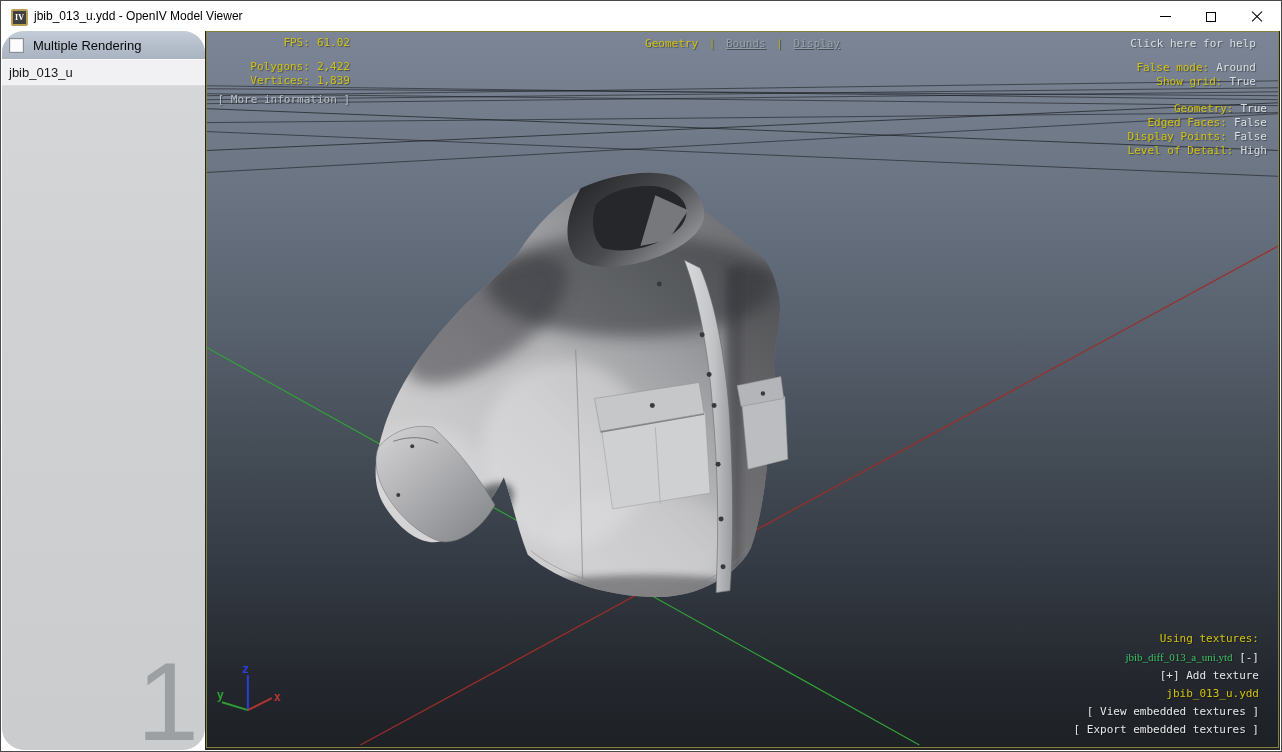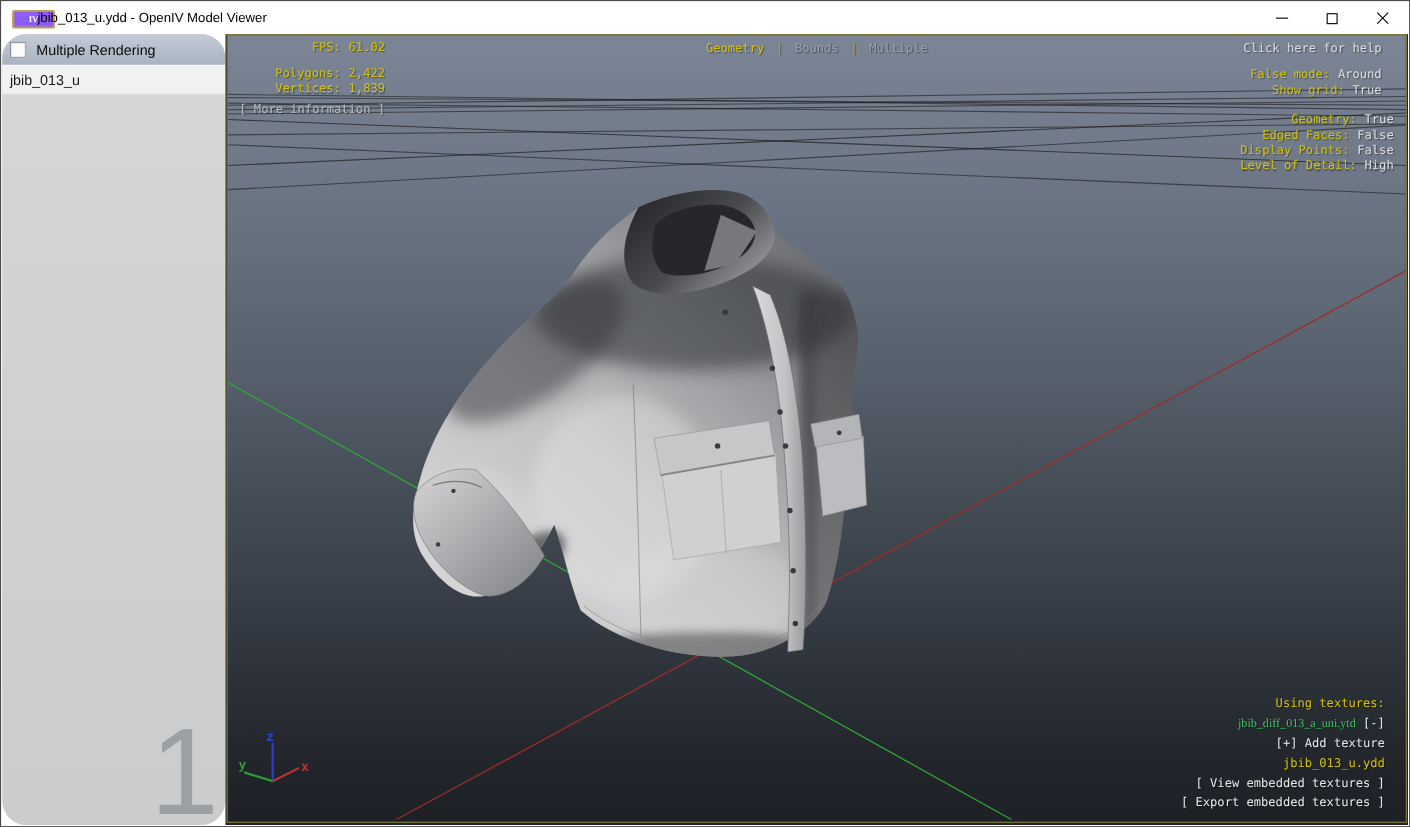--- a/index.html
+++ b/index.html
@@ -5,22 +5,22 @@
   html,body{margin:0;padding:0;background:#777;}
   *{box-sizing:border-box;}
   .win{
     position:relative;width:1282px;height:752px;background:#fff;
     border:1px solid #4a4a4a;overflow:hidden;
     font-family:"Liberation Sans",sans-serif;
   }
   
   .titlebar{position:absolute;left:1px;top:1px;right:1px;height:29px;background:#ffffff;}
   .app-icon{
-    position:absolute;left:9px;top:7px;width:39px;height:17px;
-    background:#8b5cf6;border:2px solid #bb9d54;border-radius:2px;
+    position:absolute;left:9px;top:7px;width:17px;height:17px;
+    background:#404040;border:2px solid #bb9d54;border-radius:2px;
     color:#fff;font-size:8px;font-weight:bold;text-align:center;line-height:13px;
     font-family:Liberation Serif, serif;
   }
   .title-text{position:absolute;left:32px;top:0;height:29px;line-height:29px;font-size:12px;color:#000;}
   .win-controls{position:absolute;right:0;top:0;height:29px;display:flex;}
   .win-btn{width:46px;height:29px;display:flex;align-items:center;justify-content:center;cursor:default;}
   .glyph-min{display:block;width:11px;height:1px;background:#000;}
   .glyph-max{display:block;width:10px;height:10px;border:1px solid #000;}
   .glyph-close{position:relative;display:block;width:12px;height:12px;}
   .glyph-close:before,.glyph-close:after{content:"";position:absolute;left:-1px;top:5px;width:14px;height:1px;background:#000;}
@@ -62,21 +62,21 @@
       #7b8595 0%, #727c8b 12%, #68717f 25%, #57606d 42%,
       #454d57 58%, #343a43 75%, #24282e 90%, #1d2025 100%);
     overflow:hidden;
   }
   .vp-canvas{position:absolute;left:0;top:0;width:100%;height:100%;}
   
   .ovl{position:absolute;font-family:"DejaVu Sans Mono",monospace;font-size:11px;line-height:14px;
        text-shadow:1px 1px 1px rgba(0,0,0,0.4);white-space:nowrap;}
   .yellow{color:#d2c20d;}
   .val{color:#dcdfe2;}
-  .dim{color:#97a0aa;}
+  .dim{color:#97a0aa;text-decoration:underline;}
   .grayed{color:#bbbfc4;}
   .white{color:#e6e7e9;}
   .green-file{color:#3fc163;font-family:Liberation Serif, serif;}
   .stats{left:9px;top:4px;width:134px;text-align:right;}
   .stats .sp10{height:10px;} .stats .sp5{height:5px;}
   .tabs{left:0;top:5px;width:100%;text-align:center;}
   .tabs .sep{color:#b3a61f;margin:0 4px;}
   .help-block{top:5px;right:22px;text-align:right;}
   .help-block .sp10{height:10px;}
   .display-block{top:70px;right:11px;text-align:right;}
@@ -256,21 +256,21 @@
       <div><span class="yellow">Vertices:</span><span class="yellow lbl-gap">1,839</span></div>
       <div class="sp5"></div>
       <div class="grayed clickable">[ More information ]</div>
     </div>
 
     <div class="ovl tabs">
       <span class="yellow clickable">Geometry</span>
       <span class="sep">|</span>
       <span class="dim clickable">Bounds</span>
       <span class="sep">|</span>
-      <span class="dim clickable">Multiple</span>
+      <span class="dim clickable">Display</span>
     </div>
 
     <div class="ovl help-block">
       <div class="val clickable">Click here for help</div>
       <div class="sp10"></div>
       <div><span class="yellow">False mode:</span><span class="val lbl-gap">Around</span></div>
       <div><span class="yellow">Show grid:</span><span class="val lbl-gap">True</span></div>
     </div>
     <div class="ovl display-block">
       <div><span class="yellow">Geometry:</span><span class="val lbl-gap">True</span></div>

